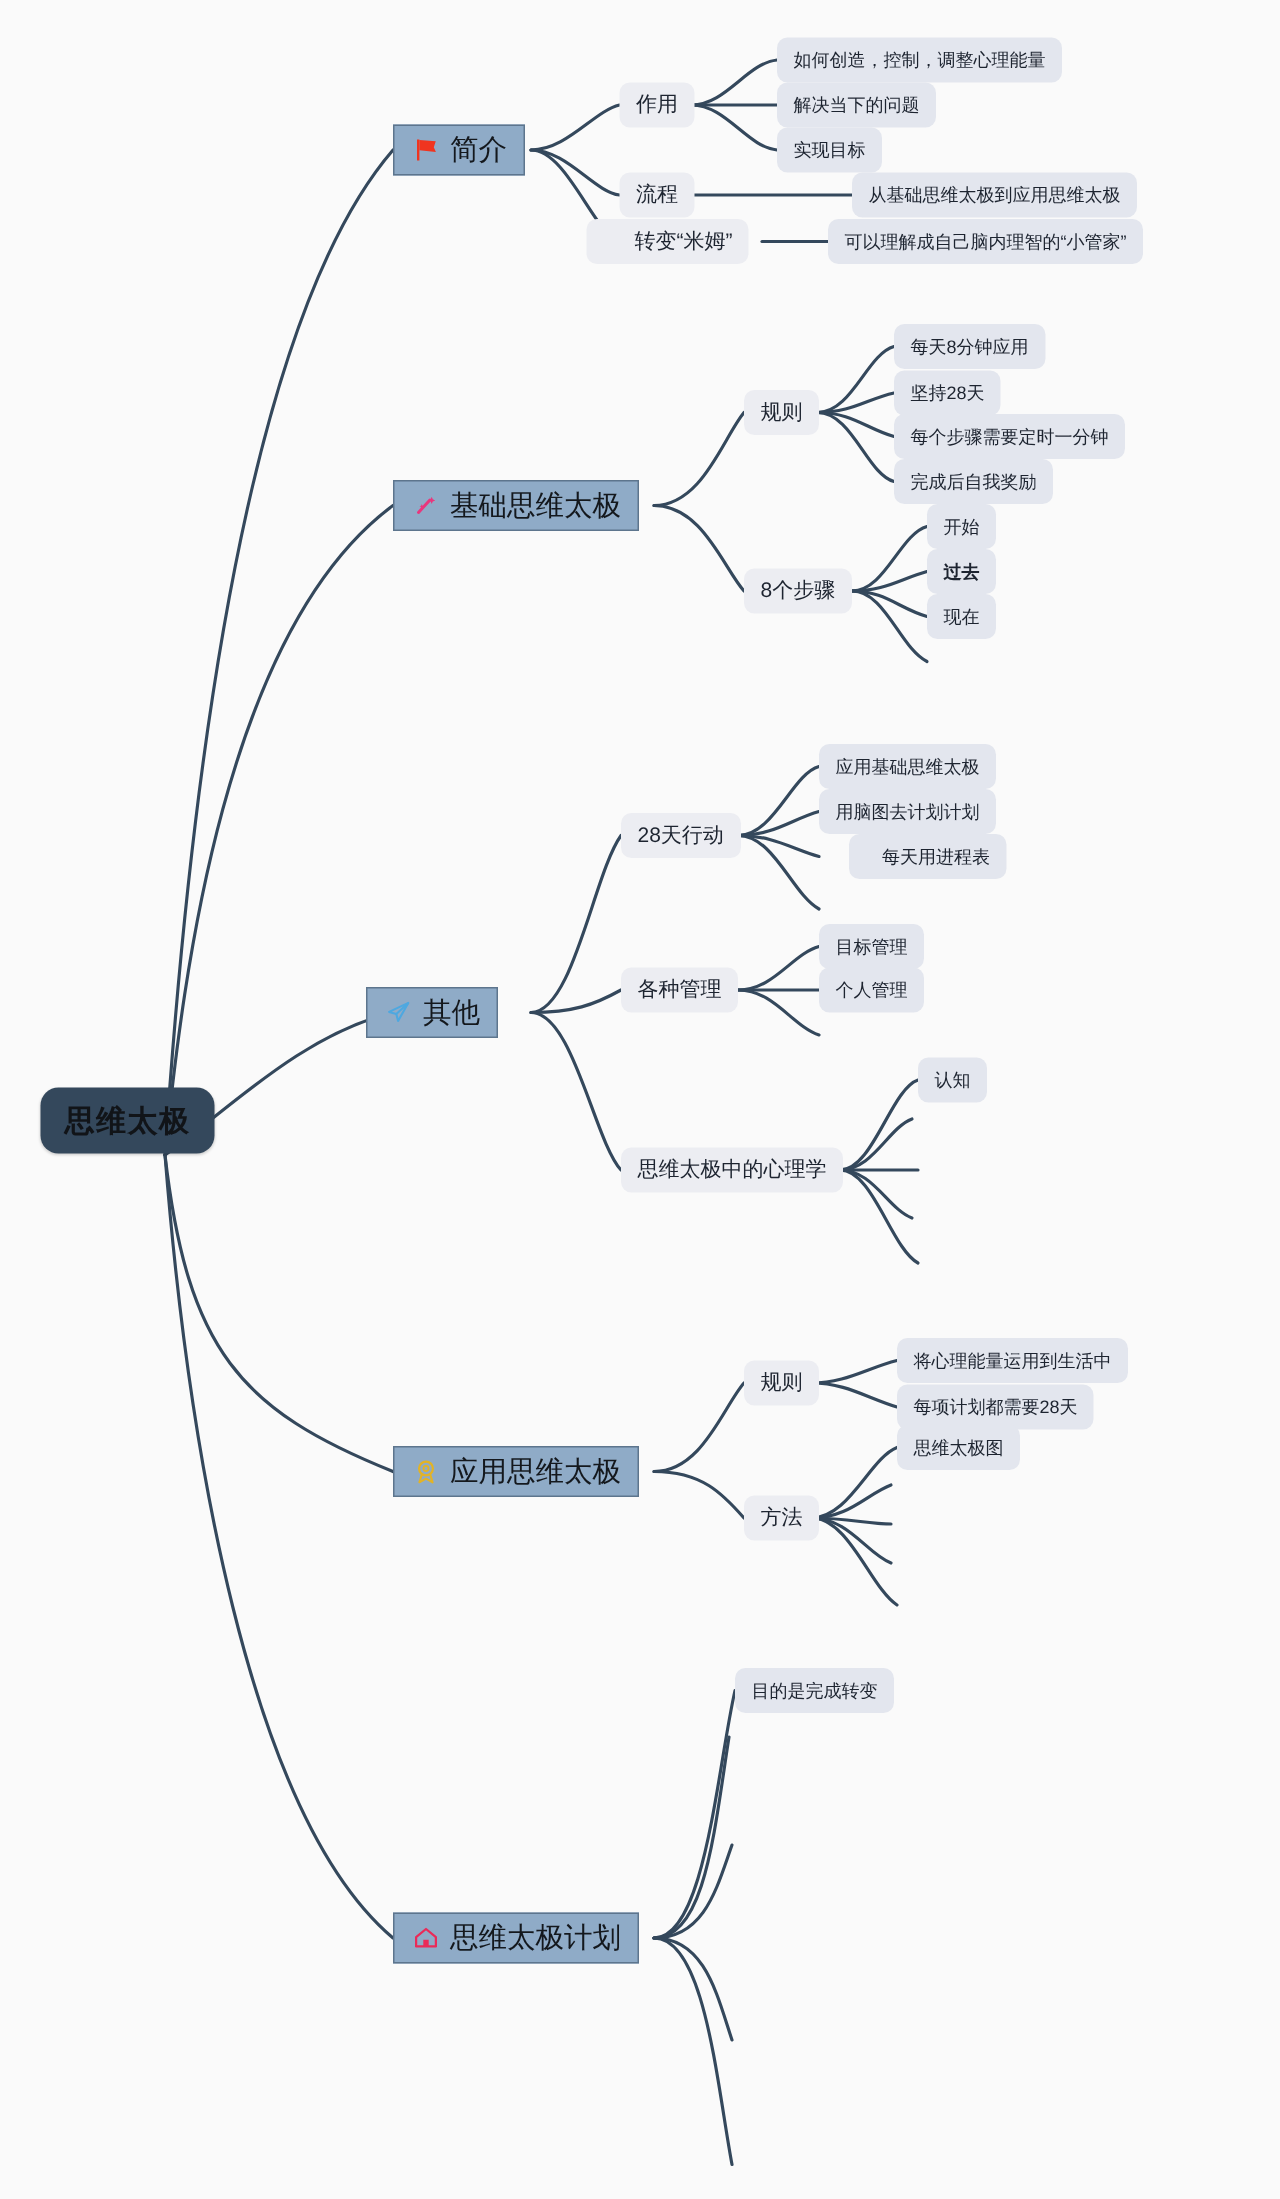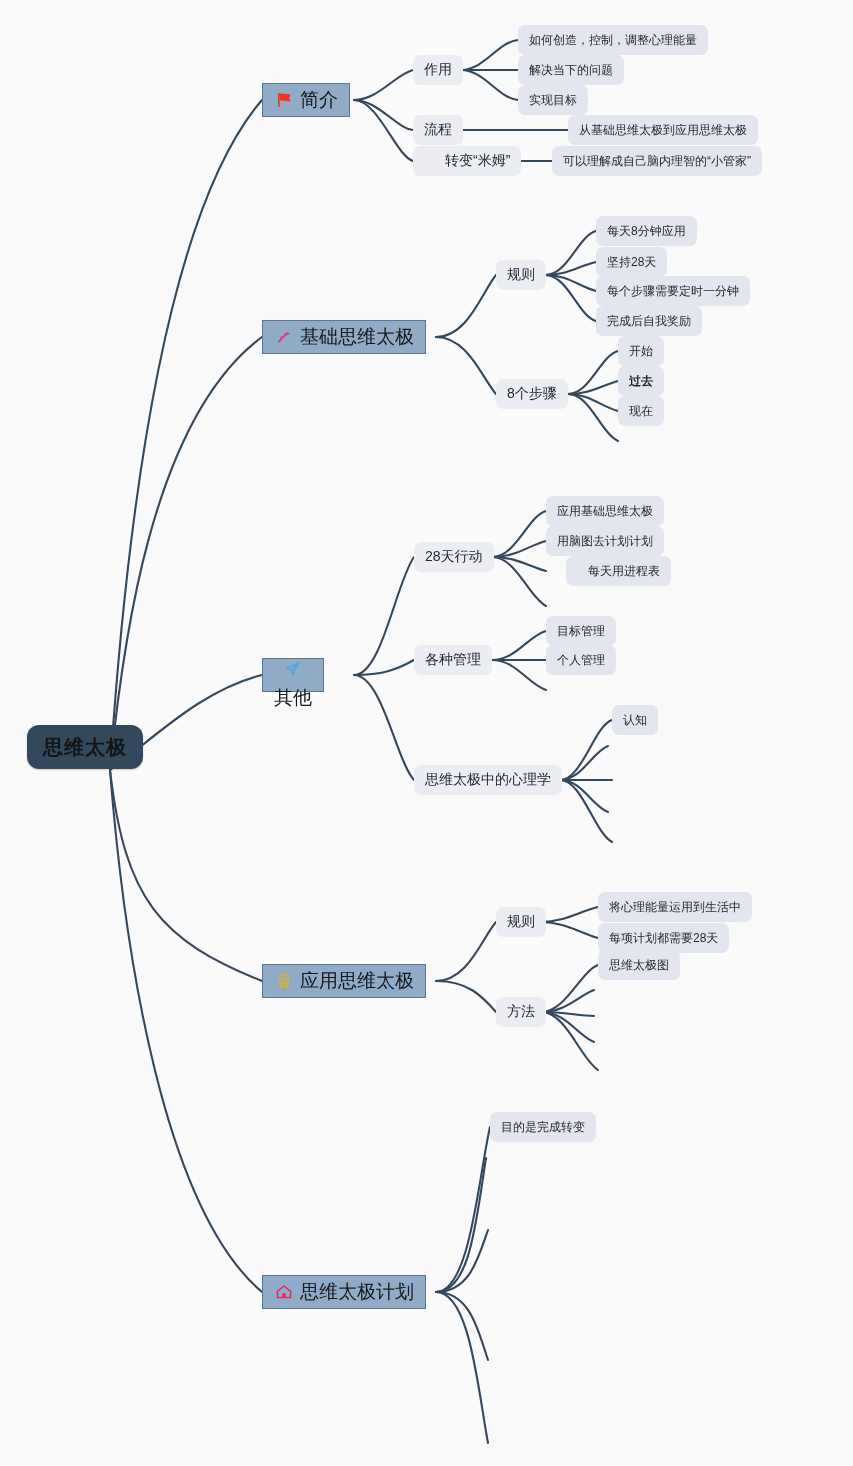--- a/index.html
+++ b/index.html
@@ -186,21 +186,21 @@
     <span>实现目标</span>
   </div>
 
   <div class="node sub" style="left:413px; top:130px;">
     <span>流程</span>
   </div>
   <div class="node leaf" style="left:568px; top:130px;">
     <span>从基础思维太极到应用思维太极</span>
   </div>
 
-  <div class="node sub" style="left:413px; top:161px;padding-left:32px;">
+  <div class="node sub" style="left:391px; top:161px;padding-left:32px;">
     <span>转变“米姆”</span>
   </div>
   <div class="node leaf" style="left:552px; top:161px;">
     <span>可以理解成自己脑内理智的“小管家”</span>
   </div>
 
   <div class="node branch" style="left:262px; top:337px;">
     <span class="ic">
       <svg width="18" height="18" viewBox="0 0 18 18">
         <path d="M4 13.6 L11.6 5.4" stroke="#e8377d" stroke-width="2" fill="none" stroke-linecap="round"></path>
@@ -233,21 +233,21 @@
   <div class="node leaf" style="left:618px; top:351px;">
     <span>开始</span>
   </div>
   <div class="node leaf" style="left:618px; top:381px;font-weight:bold;">
     <span>过去</span>
   </div>
   <div class="node leaf" style="left:618px; top:411px;">
     <span>现在</span>
   </div>
 
-  <div class="node branch" style="left:262px; top:675px;flex-direction:column;">
+  <div class="node branch" style="left:244px; top:675px;">
     <span class="ic">
       <svg width="18" height="18" viewBox="0 0 18 18">
         <path d="M15.2 2.6 L2.4 8.6 L7.2 10.0 L15.2 2.6 Z" fill="none" stroke="#4ea8e0" stroke-width="1.4" stroke-linejoin="round"></path>
         <path d="M7.2 10.0 L8.4 14.6 L15.2 2.6" fill="none" stroke="#4ea8e0" stroke-width="1.4" stroke-linejoin="round"></path>
       </svg>
     </span>
     <span>其他</span>
   </div>
 
   <div class="node sub" style="left:414px; top:557px;">

